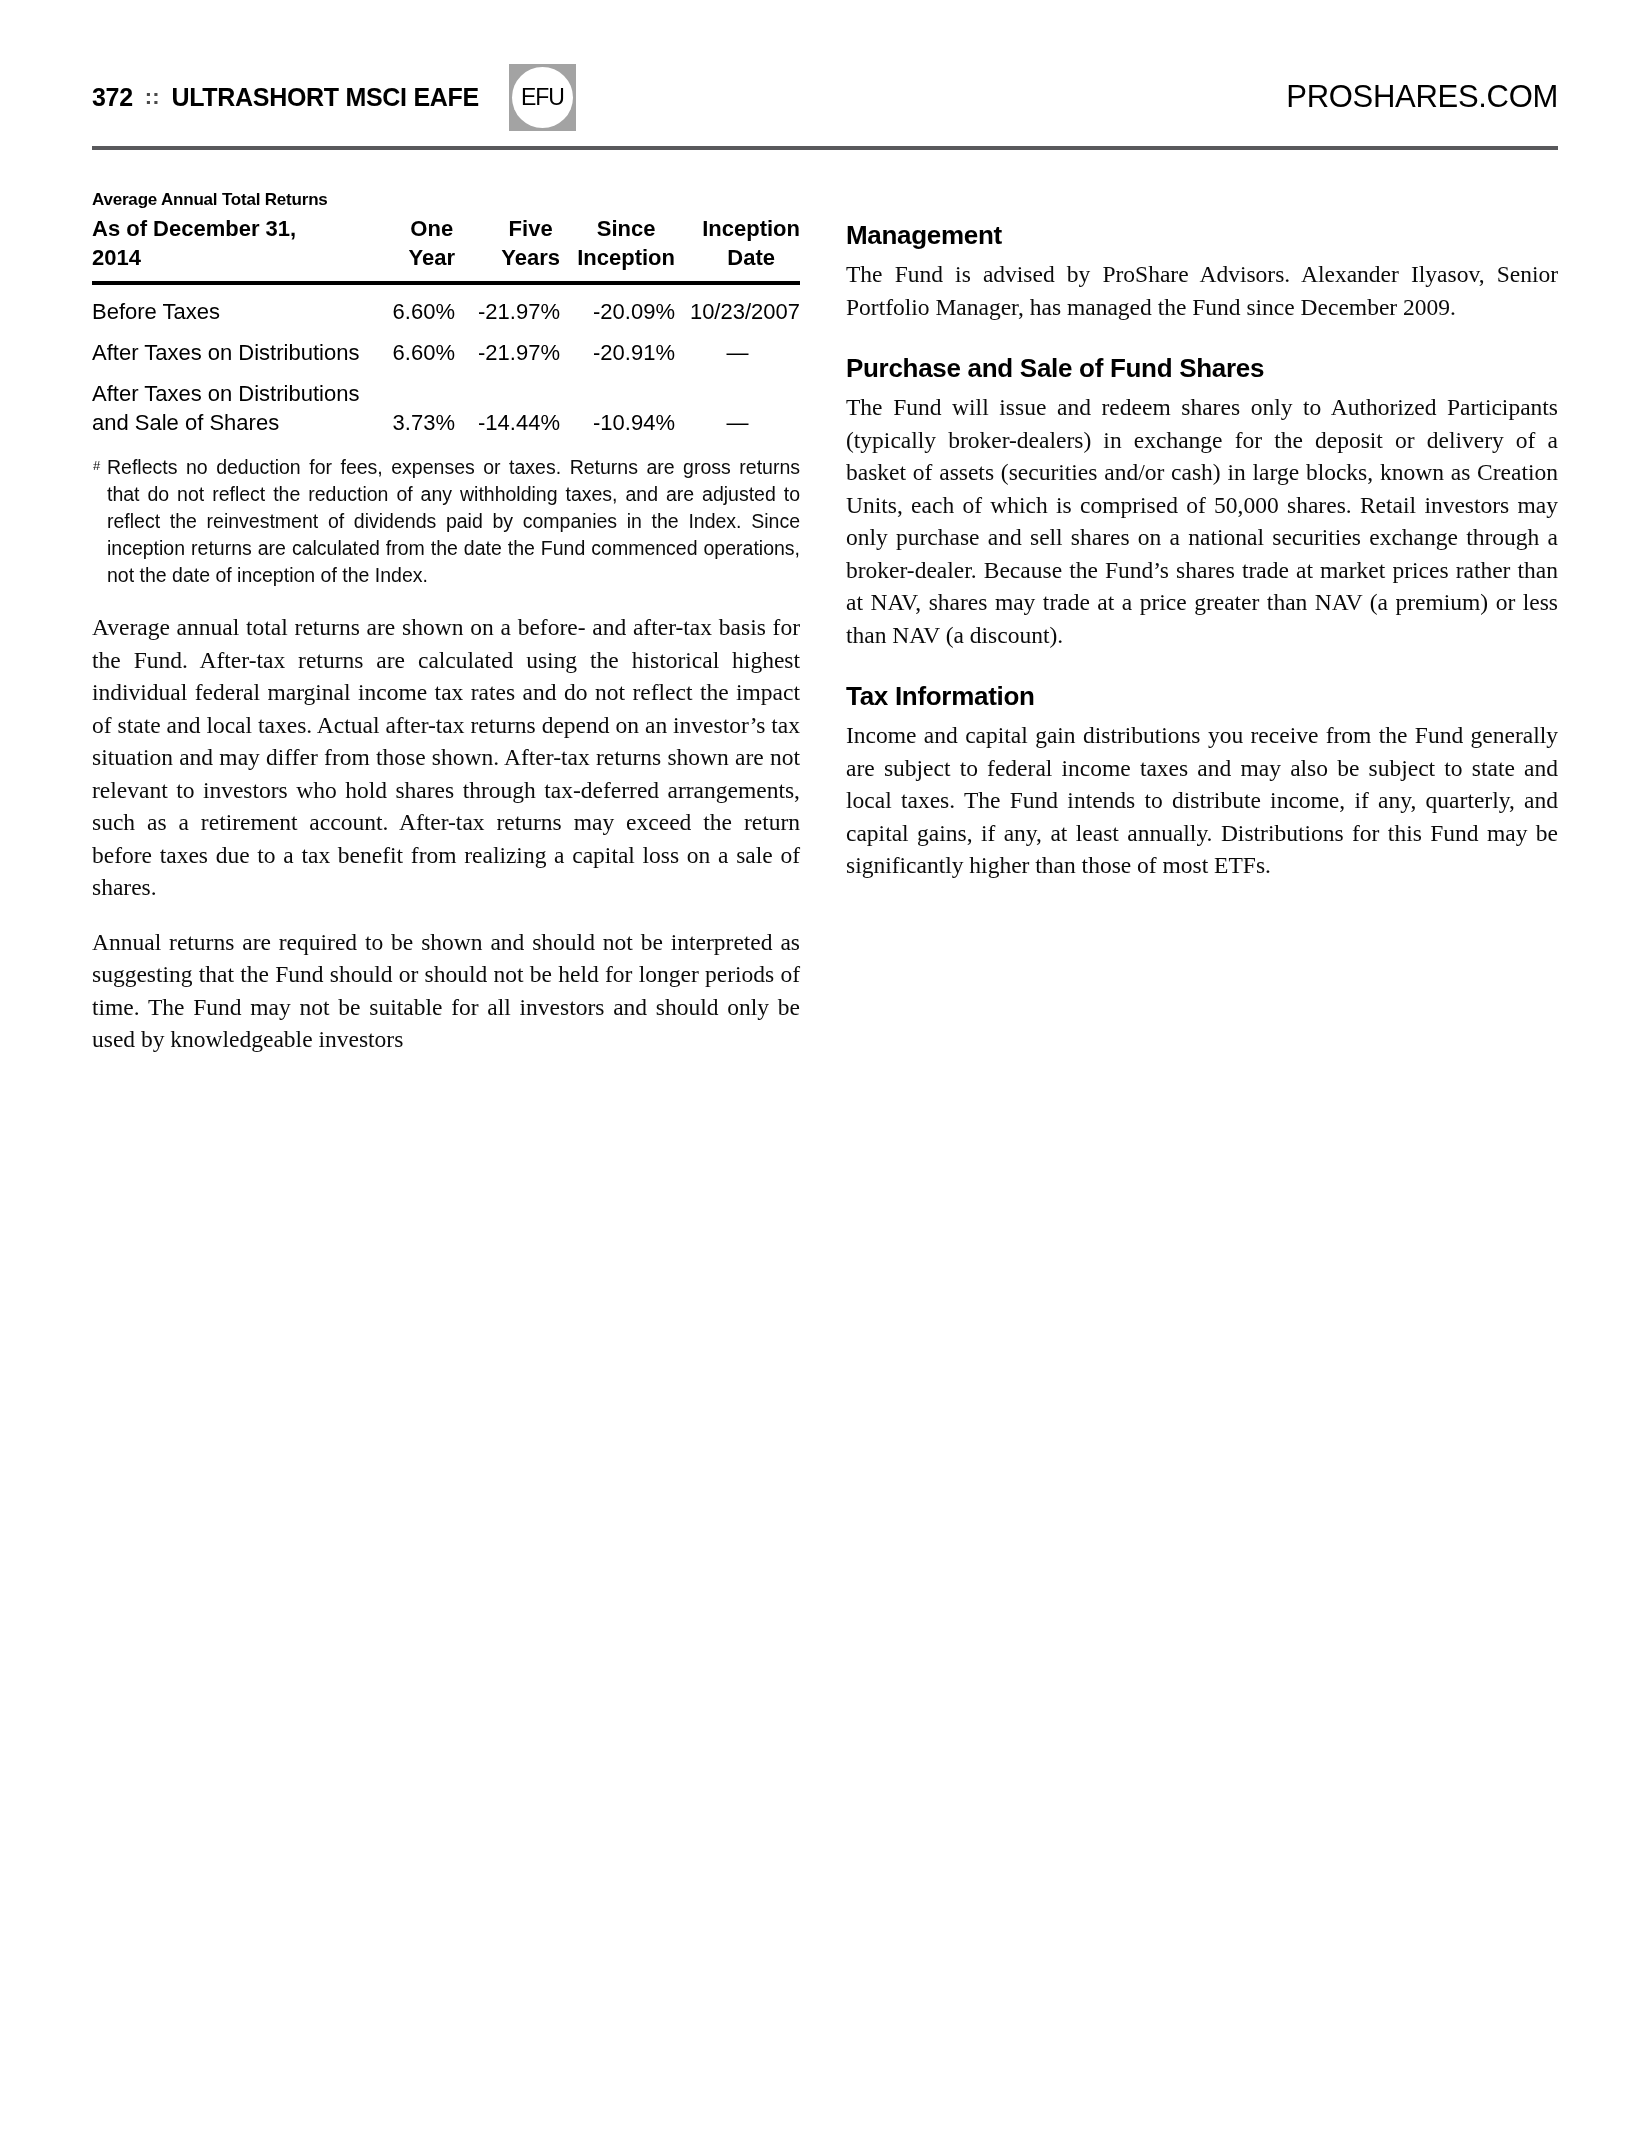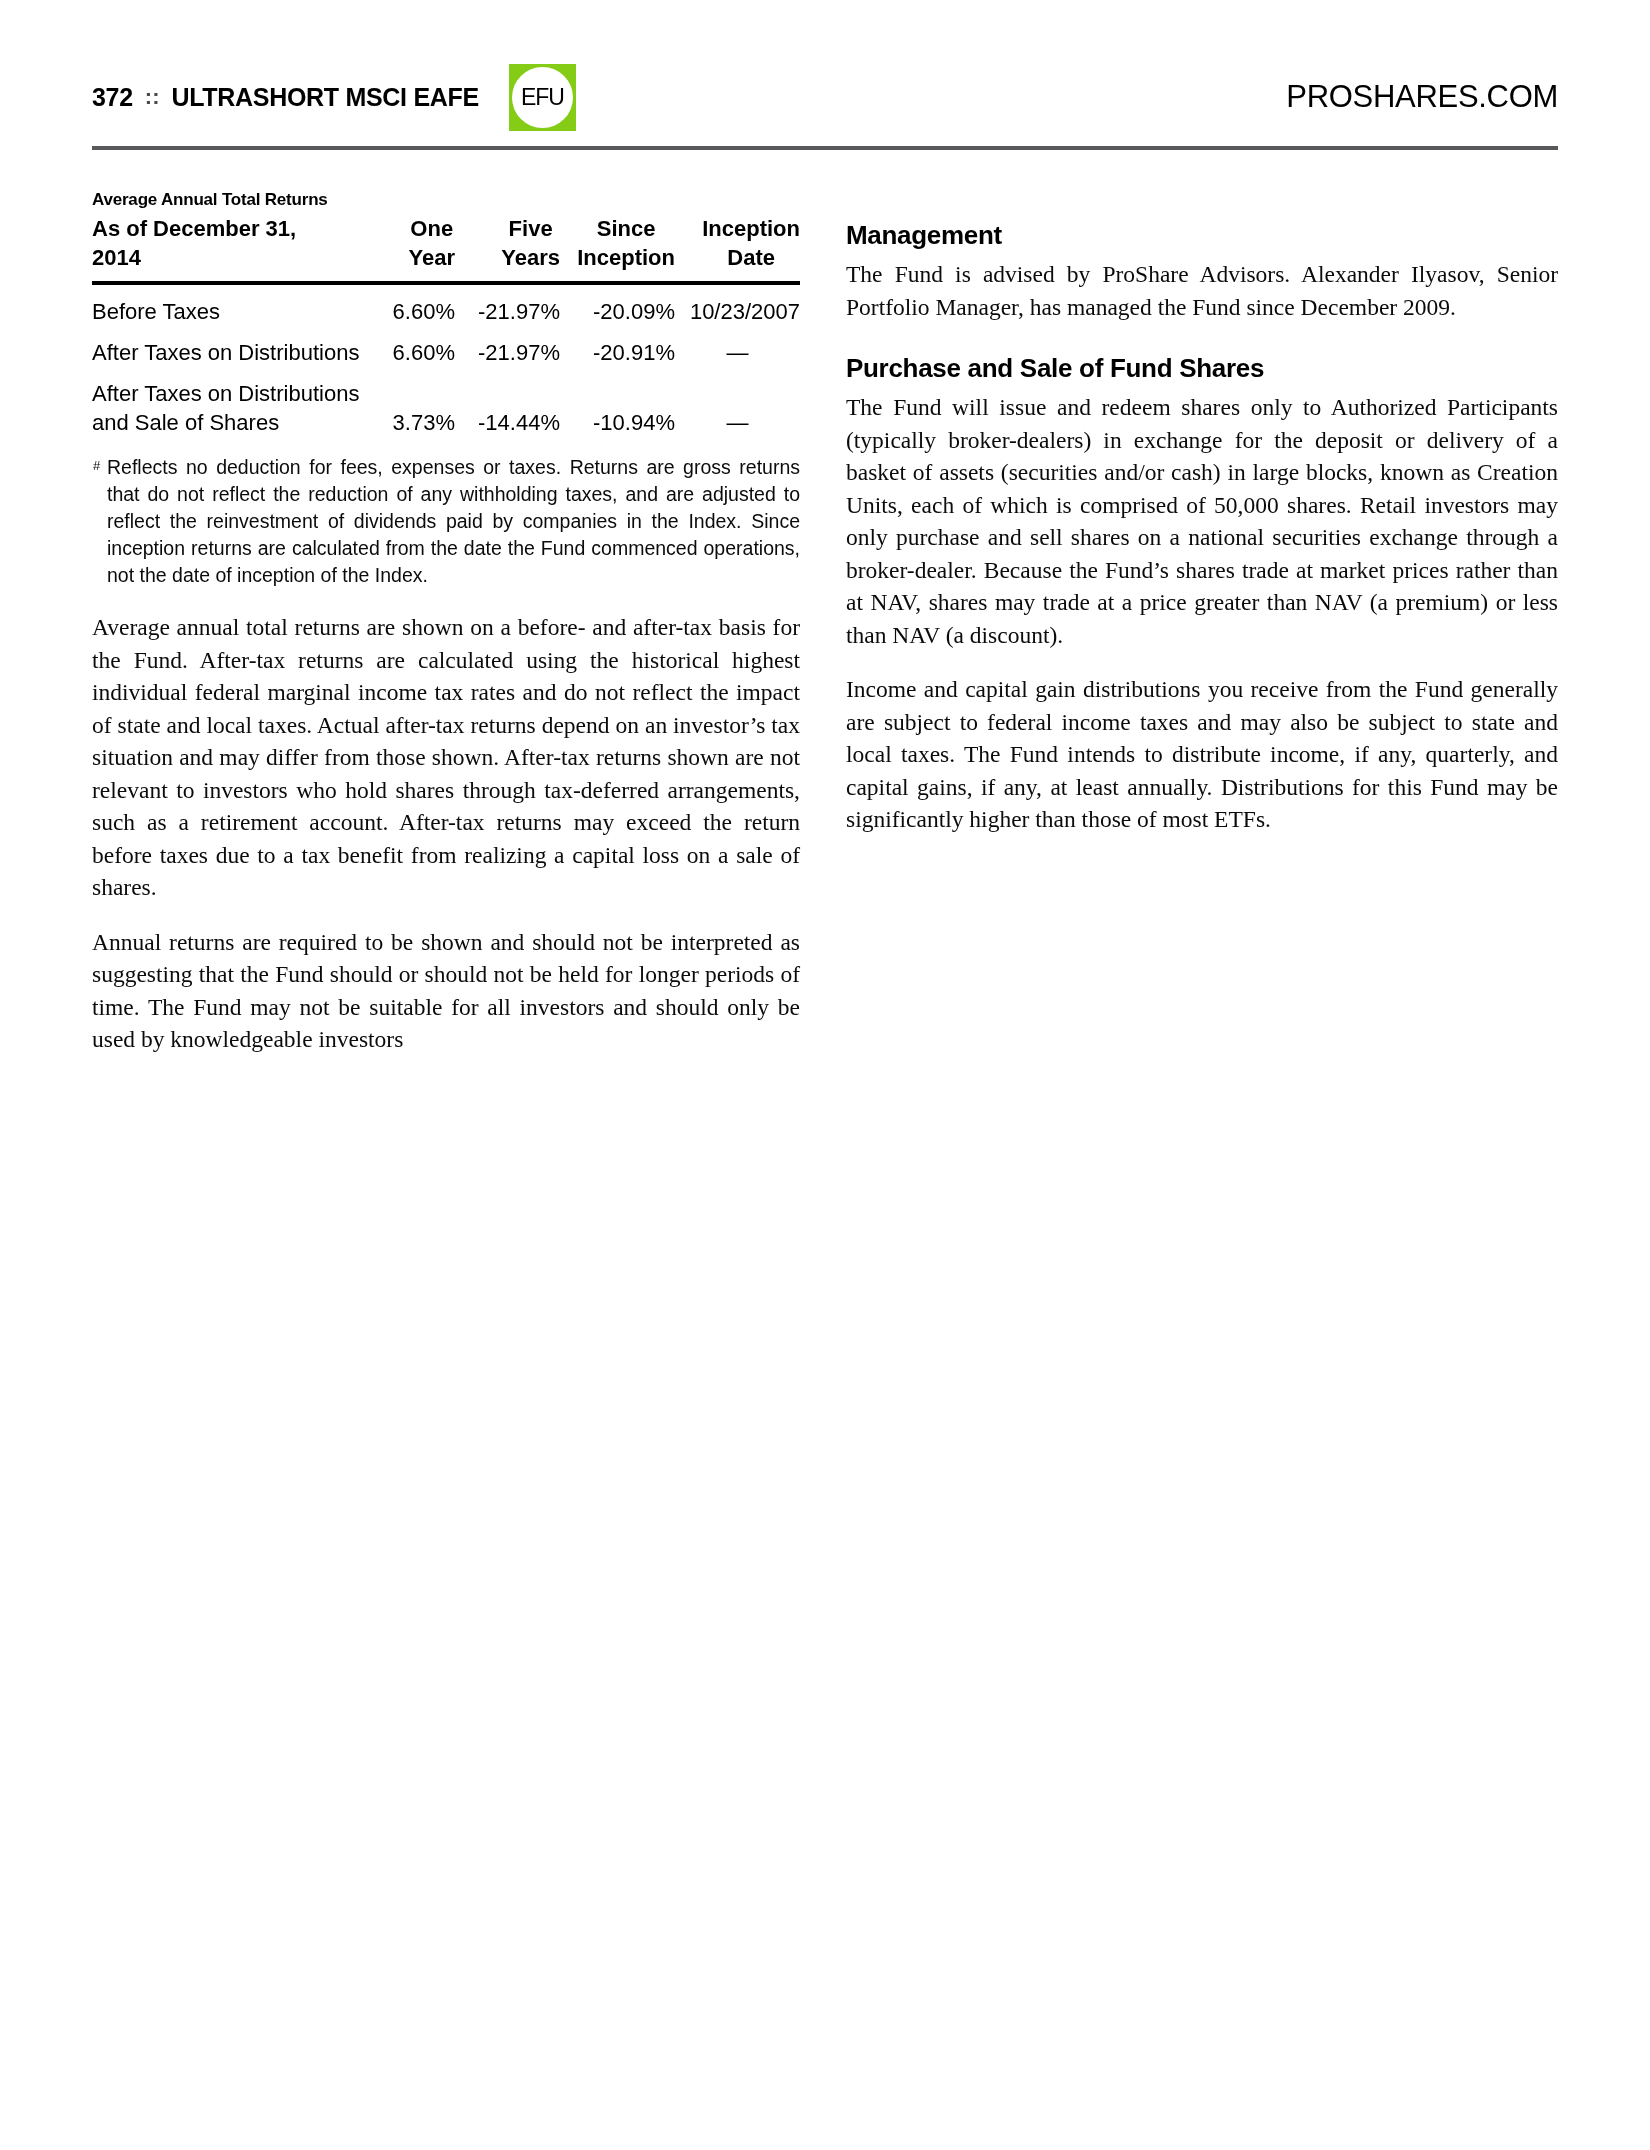--- a/index.html
+++ b/index.html
@@ -16,21 +16,21 @@
   
   .hdr {
     position:absolute; left:92px; right:92px; top:60px; height:74px;
     display:flex; align-items:center;
   }
   .hdr-left { display:flex; align-items:center; }
   .pgnum { font-weight:bold; font-size:25px; letter-spacing:-0.3px; }
   .sep { font-weight:bold; font-size:22px; color:#4a4a4a; margin:0 12px; }
   .fund { font-weight:bold; font-size:25px; letter-spacing:-0.3px; }
   .badge {
-    width:67px; height:67px; background:#84cc16;
+    width:67px; height:67px; background:#a3a3a3;
     margin-left:30px; display:flex; align-items:center; justify-content:center;
     flex:none;
   }
   .badge-circle {
     width:61px; height:61px; background:#fff; border-radius:50%;
     display:flex; align-items:center; justify-content:center;
   }
   .badge-circle span { font-size:23px; letter-spacing:-1px; }
   .hdr-right { margin-left:auto; font-weight:normal; font-size:31px; letter-spacing:-0.3px; }
   .rule { position:absolute; left:92px; right:92px; top:146px; height:4px; background:#59595c; }
@@ -177,16 +177,17 @@
 
   <section class="col col-right">
 
 
     <h3 class="sect">Management</h3>
     <p class="body">The Fund is advised by ProShare Advisors. Alexander Ilyasov, Senior Portfolio Manager, has managed the Fund since December 2009.</p>
 
     <h3 class="sect">Purchase and Sale of Fund Shares</h3>
     <p class="body">The Fund will issue and redeem shares only to Authorized Participants (typically broker-dealers) in exchange for the deposit or delivery of a basket of assets (securities and/or cash) in large blocks, known as Creation Units, each of which is comprised of 50,000 shares. Retail investors may only purchase and sell shares on a national securities exchange through a broker-dealer. Because the Fund’s shares trade at market prices rather than at NAV, shares may trade at a price greater than NAV (a premium) or less than NAV (a discount).</p>
 
+    <h3 class="sect">Tax Information</h3>
     <p class="body">Income and capital gain distributions you receive from the Fund generally are subject to federal income taxes and may also be subject to state and local taxes. The Fund intends to distribute income, if any, quarterly, and capital gains, if any, at least annually. Distributions for this Fund may be significantly higher than those of most ETFs.</p>
   </section>
 
 </div>
 
 </body></html>

